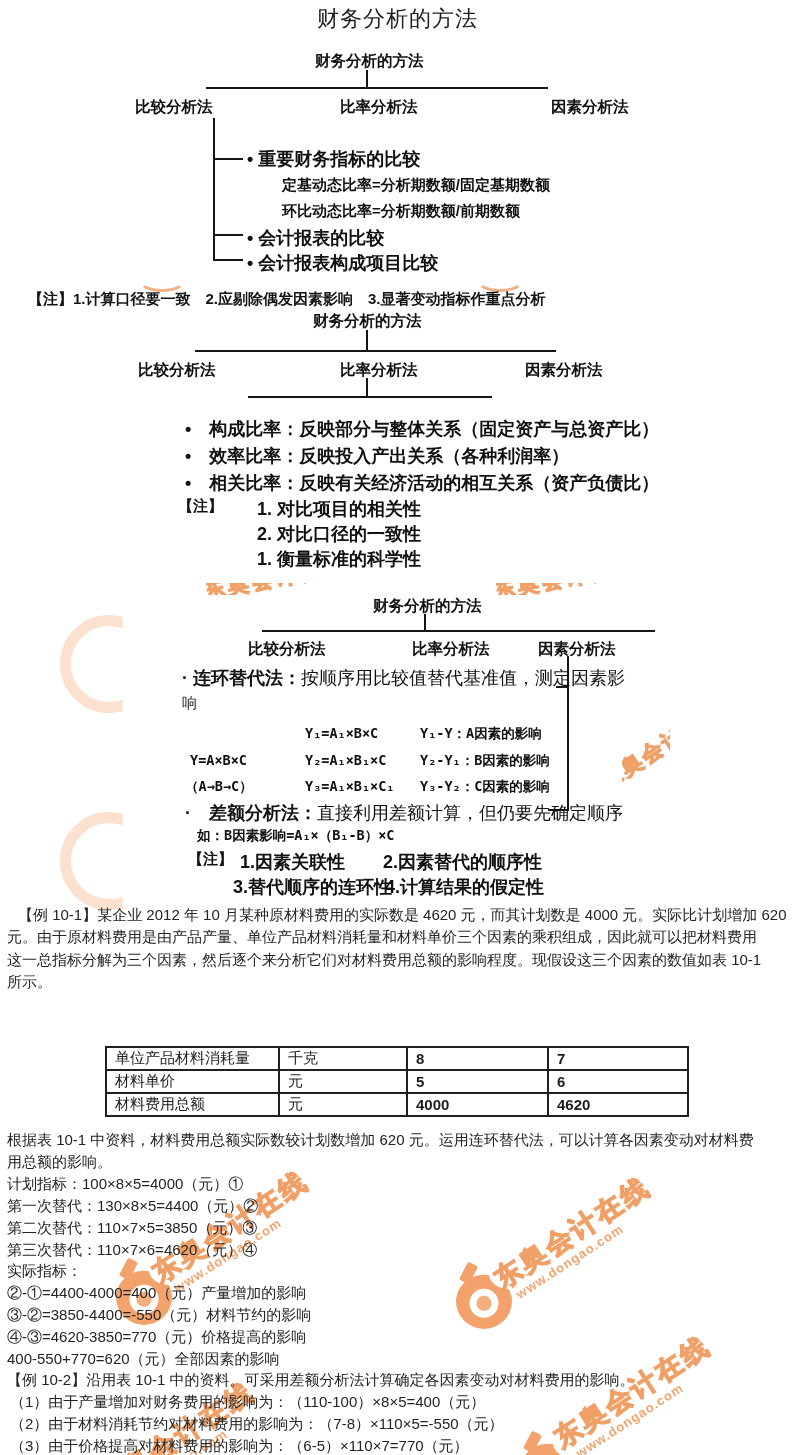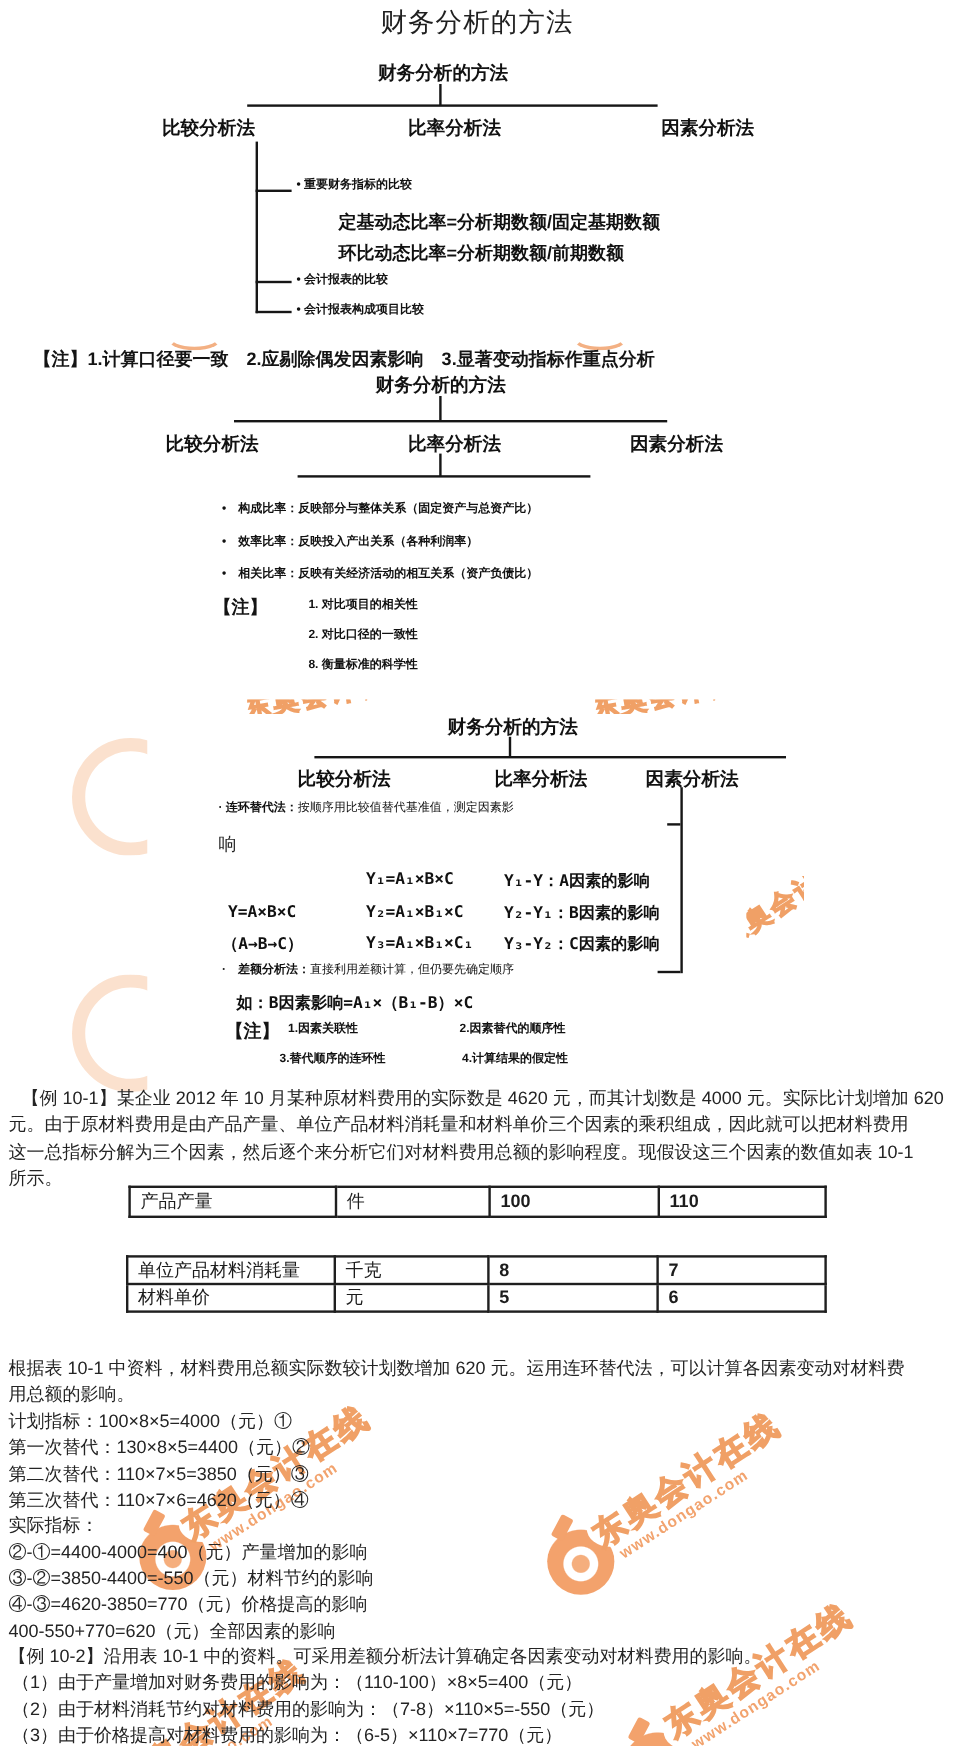--- a/index.html
+++ b/index.html
@@ -2,21 +2,21 @@
 <html><head>
 <meta charset="utf-8">
 <style>
   html,body{margin:0;padding:0;background:#ffffff;}
   body{font-family:"Liberation Sans",sans-serif;color:#262626;}
   .page{position:relative;width:795px;height:1455px;background:#fff;overflow:hidden;}
   .abs{position:absolute;white-space:nowrap;}
   .t-title{font-size:22px;letter-spacing:1px;color:#1f1f1f;}
   .d-root{font-weight:700;font-size:15.5px;color:#111;}
   .d-branch{font-weight:700;font-size:15.5px;color:#111;}
-  .d-item{font-weight:700;font-size:10px;color:#111;}
+  .d-item{font-weight:700;font-size:18px;color:#111;}
   .d-sub{font-weight:700;font-size:15px;color:#111;}
   .note{font-weight:700;font-size:15px;color:#141414;}
   .body15{font-size:15px;color:#242424;}
   .mono{font-family:"DejaVu Sans Mono",monospace;font-weight:700;font-size:13.5px;color:#111;}
   .hl{position:absolute;background:#161616;height:2px;}
   .vl{position:absolute;background:#161616;width:2px;}
   .m1rest{font-weight:400;font-family:Liberation Mono, monospace;}
   
   table.mat{border-collapse:collapse;position:absolute;table-layout:fixed;background:#fff;}
   table.mat td{border:2px solid #1f1f1f;font-size:15px;padding:1px 8px;vertical-align:middle;color:#1c1c1c;}
@@ -133,21 +133,21 @@
     <div class="abs d-branch" style="left:340px;top:360px">比率分析法</div>
     <div class="abs d-branch" style="left:525px;top:360px">因素分析法</div>
     <div class="vl" style="left:366px;top:378px;height:19px"></div>
     <div class="hl" style="left:248px;top:396px;width:244px"></div>
     <div class="abs d-item" style="left:185px;top:417px"><span>•</span>　<span>构成比率：反映部分与整体关系（固定资产与总资产比）</span></div>
     <div class="abs d-item" style="left:185px;top:444px"><span>•</span>　<span>效率比率：反映投入产出关系（各种利润率）</span></div>
     <div class="abs d-item" style="left:185px;top:471px"><span>•</span>　<span>相关比率：反映有关经济活动的相互关系（资产负债比）</span></div>
     <div class="abs note" style="left:178px;top:497px">【注】</div>
     <div class="abs d-item" style="left:257px;top:497px">1. 对比项目的相关性</div>
     <div class="abs d-item" style="left:257px;top:522px">2. 对比口径的一致性</div>
-    <div class="abs d-item" style="left:257px;top:547px">8. 衡量标准的科学性</div>
+    <div class="abs d-item" style="left:257px;top:547px">1. 衡量标准的科学性</div>
   </div>
 
   <div>
     <div class="abs d-root" style="left:373px;top:596px">财务分析的方法</div>
     <div class="vl" style="left:424px;top:614px;height:17px"></div>
     <div class="hl" style="left:262px;top:630px;width:393px"></div>
     <div class="abs d-branch" style="left:248px;top:639px">比较分析法</div>
     <div class="abs d-branch" style="left:412px;top:639px">比率分析法</div>
     <div class="abs d-branch" style="left:538px;top:639px">因素分析法</div>
     <div class="vl" style="left:567px;top:656px;height:155px"></div>
@@ -184,26 +184,20 @@
   </div>
 
   <table class="mat" style="left:107px;top:988px;width:580px">
     <colgroup>
         <col style="width:172px">
         <col style="width:128px">
         <col style="width:141px">
         <col style="width:139px">
       </colgroup>
     <tbody>
-    <tr style="height:25px">
-      <td>产品产量</td>
-      <td>件</td>
-      <td class="num">100</td>
-      <td class="num">110</td>
-    </tr>
   </tbody>
     </table>
   <table class="mat" style="left:105px;top:1046px;width:582px">
     <colgroup>
         <col style="width:173px">
         <col style="width:128px">
         <col style="width:141px">
         <col style="width:140px">
       </colgroup>
     <tbody>
@@ -212,20 +206,26 @@
       <td>千克</td>
       <td class="num">8</td>
       <td class="num">7</td>
     </tr>
     <tr style="height:22px">
       <td>材料单价</td>
       <td>元</td>
       <td class="num">5</td>
       <td class="num">6</td>
     </tr>
+    <tr style="height:22px">
+      <td>材料费用总额</td>
+      <td>元</td>
+      <td class="num">4000</td>
+      <td class="num">4620</td>
+    </tr>
   </tbody>
     </table>
 
   <div>
     <div class="abs body15" style="left:7px;top:1131px">根据表 10-1 中资料，材料费用总额实际数较计划数增加 620 元。运用连环替代法，可以计算各因素变动对材料费</div>
     <div class="abs body15" style="left:7px;top:1153px">用总额的影响。</div>
     <div class="abs body15" style="left:7px;top:1175px">计划指标：100×8×5=4000（元）①</div>
     <div class="abs body15" style="left:7px;top:1197px">第一次替代：130×8×5=4400（元）②</div>
     <div class="abs body15" style="left:7px;top:1219px">第二次替代：110×7×5=3850（元）③</div>
     <div class="abs body15" style="left:7px;top:1241px">第三次替代：110×7×6=4620（元）④</div>

